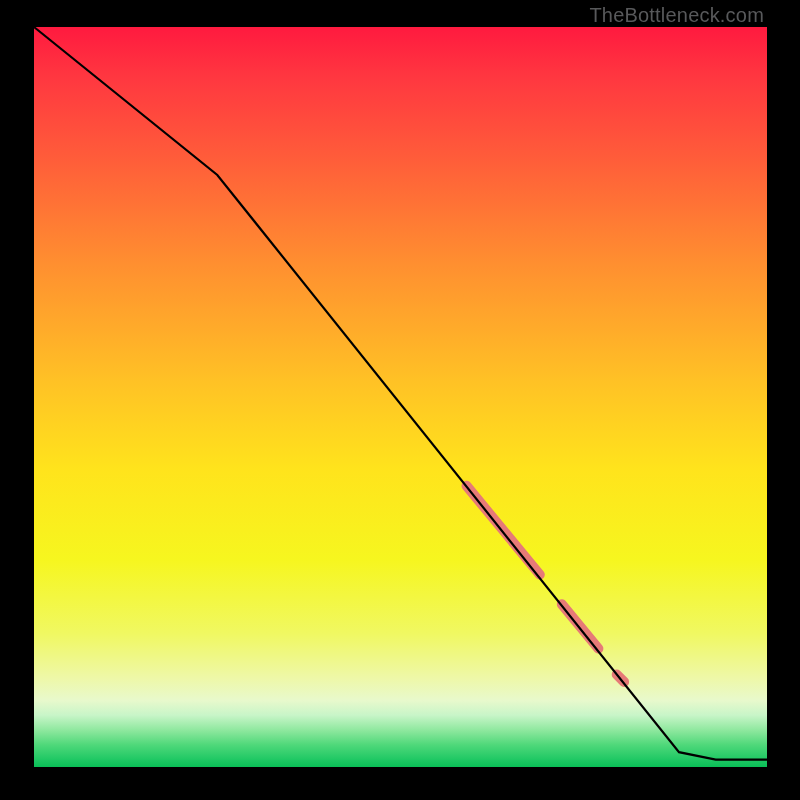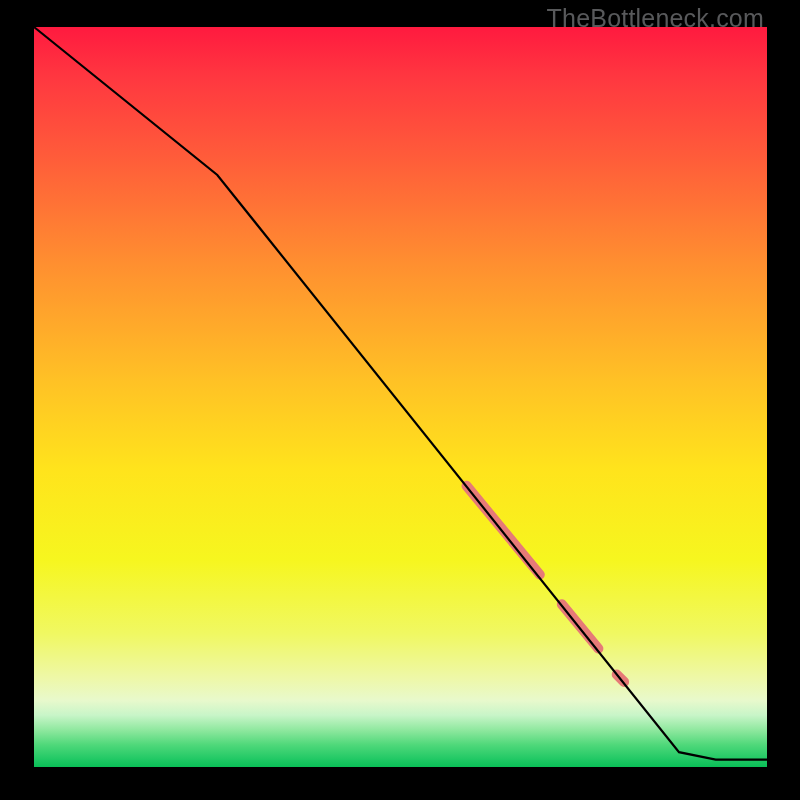--- a/index.html
+++ b/index.html
@@ -39,21 +39,21 @@
       #8fe89f 95%,
       #4fd87a 97%,
       #1fc864 99%,
       #0abf57 100%
     );
   }
   .watermark {
     position: absolute;
     top: 4px;
     right: 36px;
-    font-size: 25px;
+    font-size: 20px;
     font-weight: 500;
     color: #58595b;
     letter-spacing: 0.2px;
   }
   svg.overlay {
     position: absolute;
     left: 0;
     top: 0;
     width: 800px;
     height: 800px;

